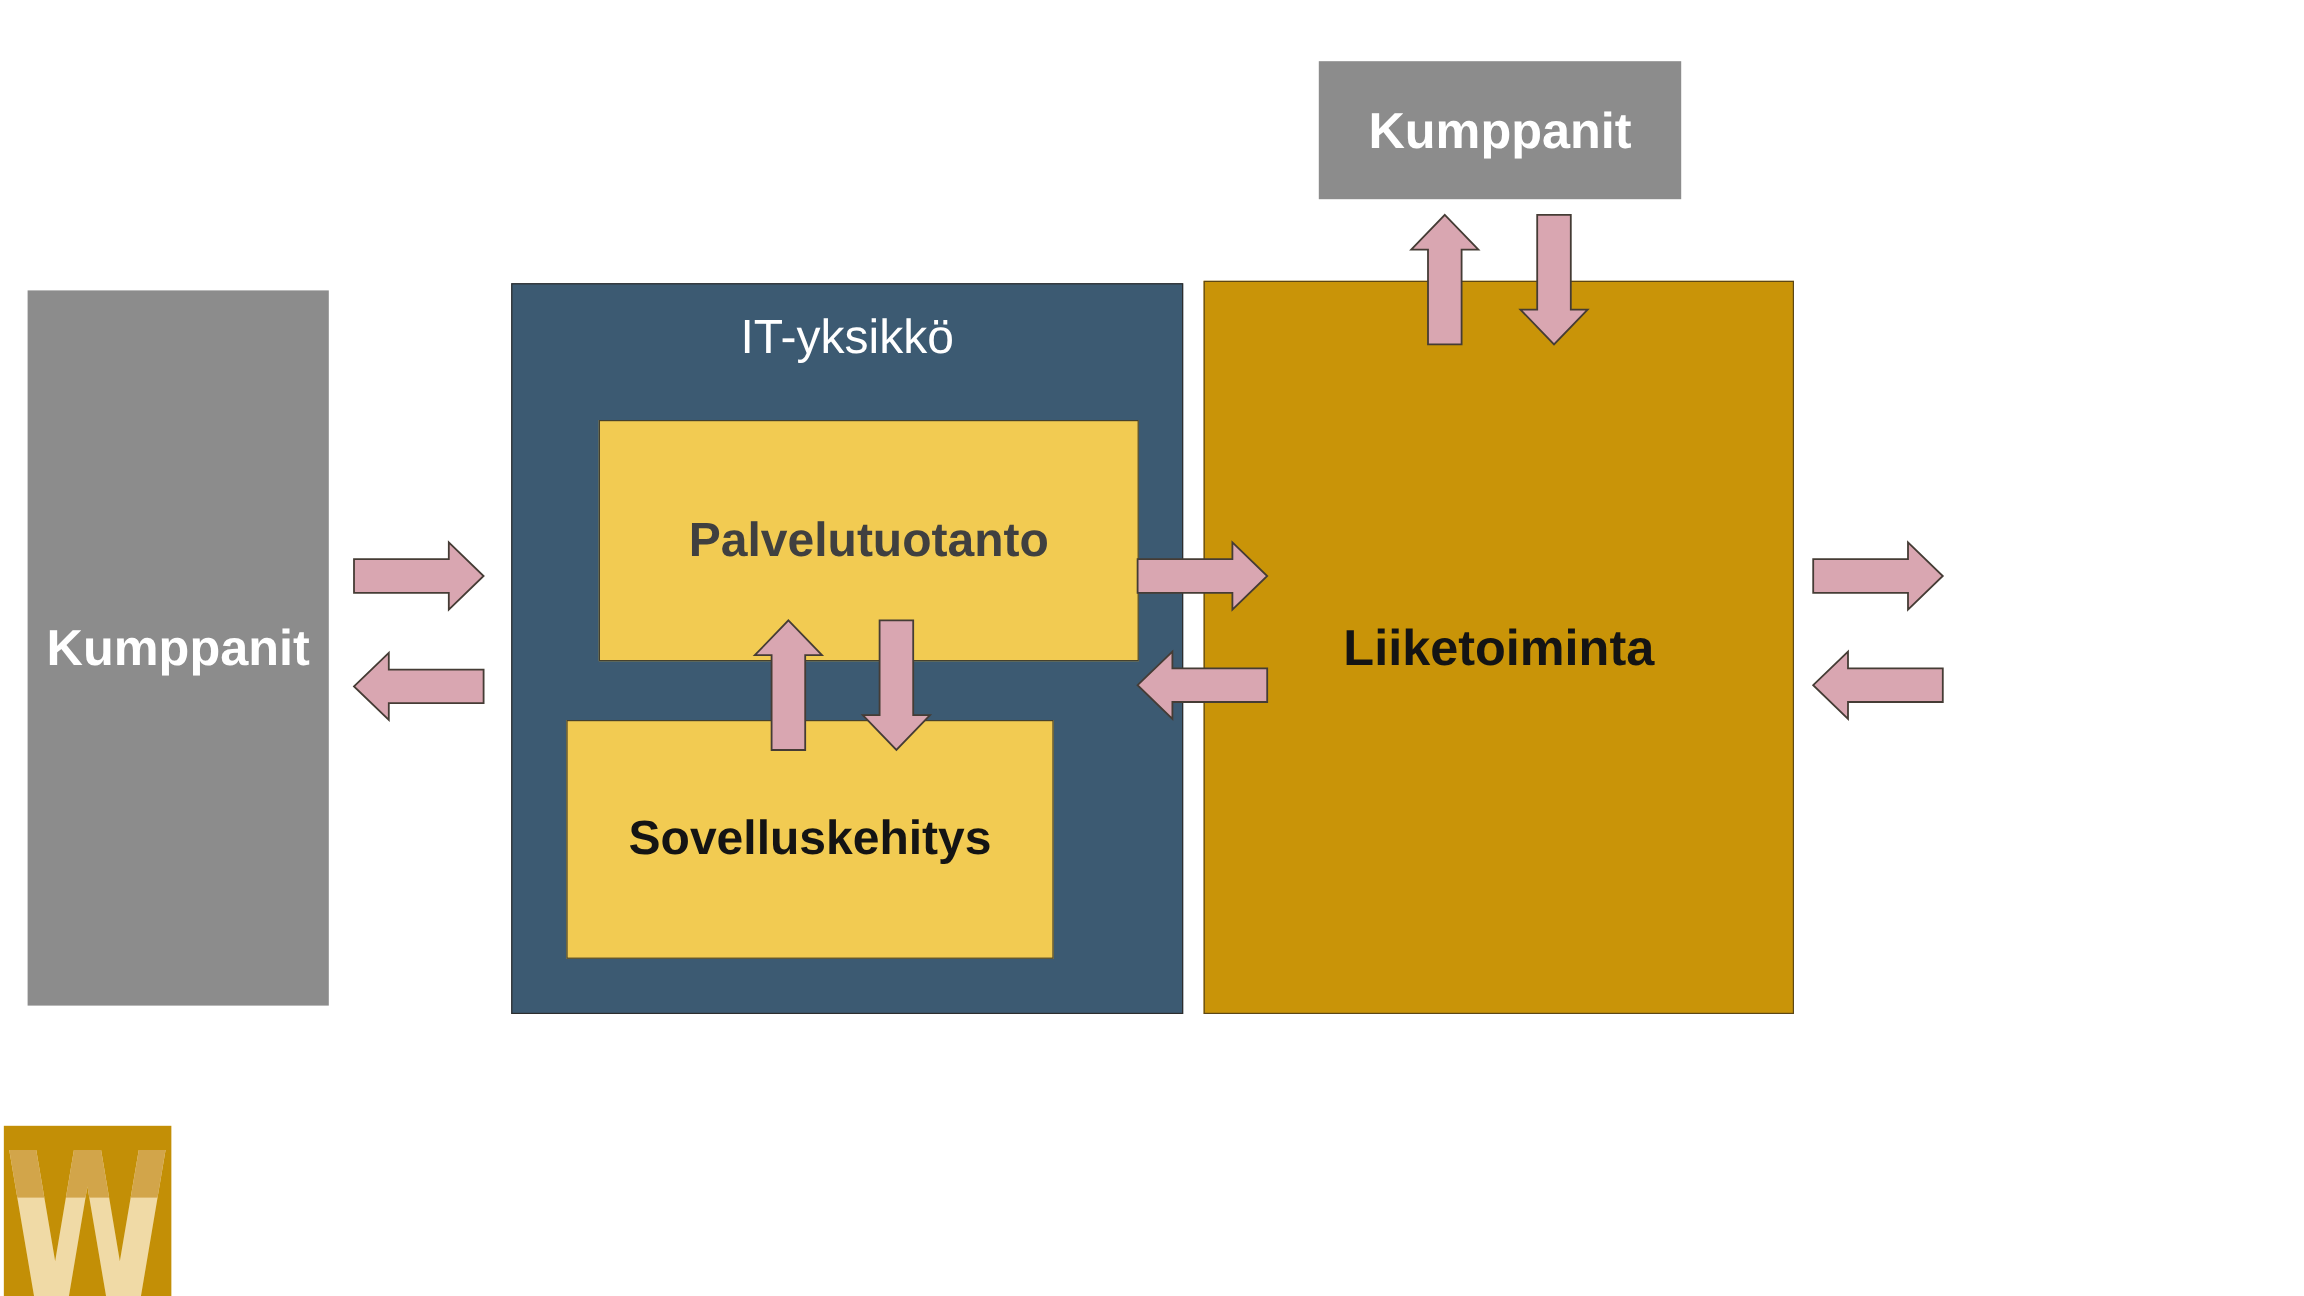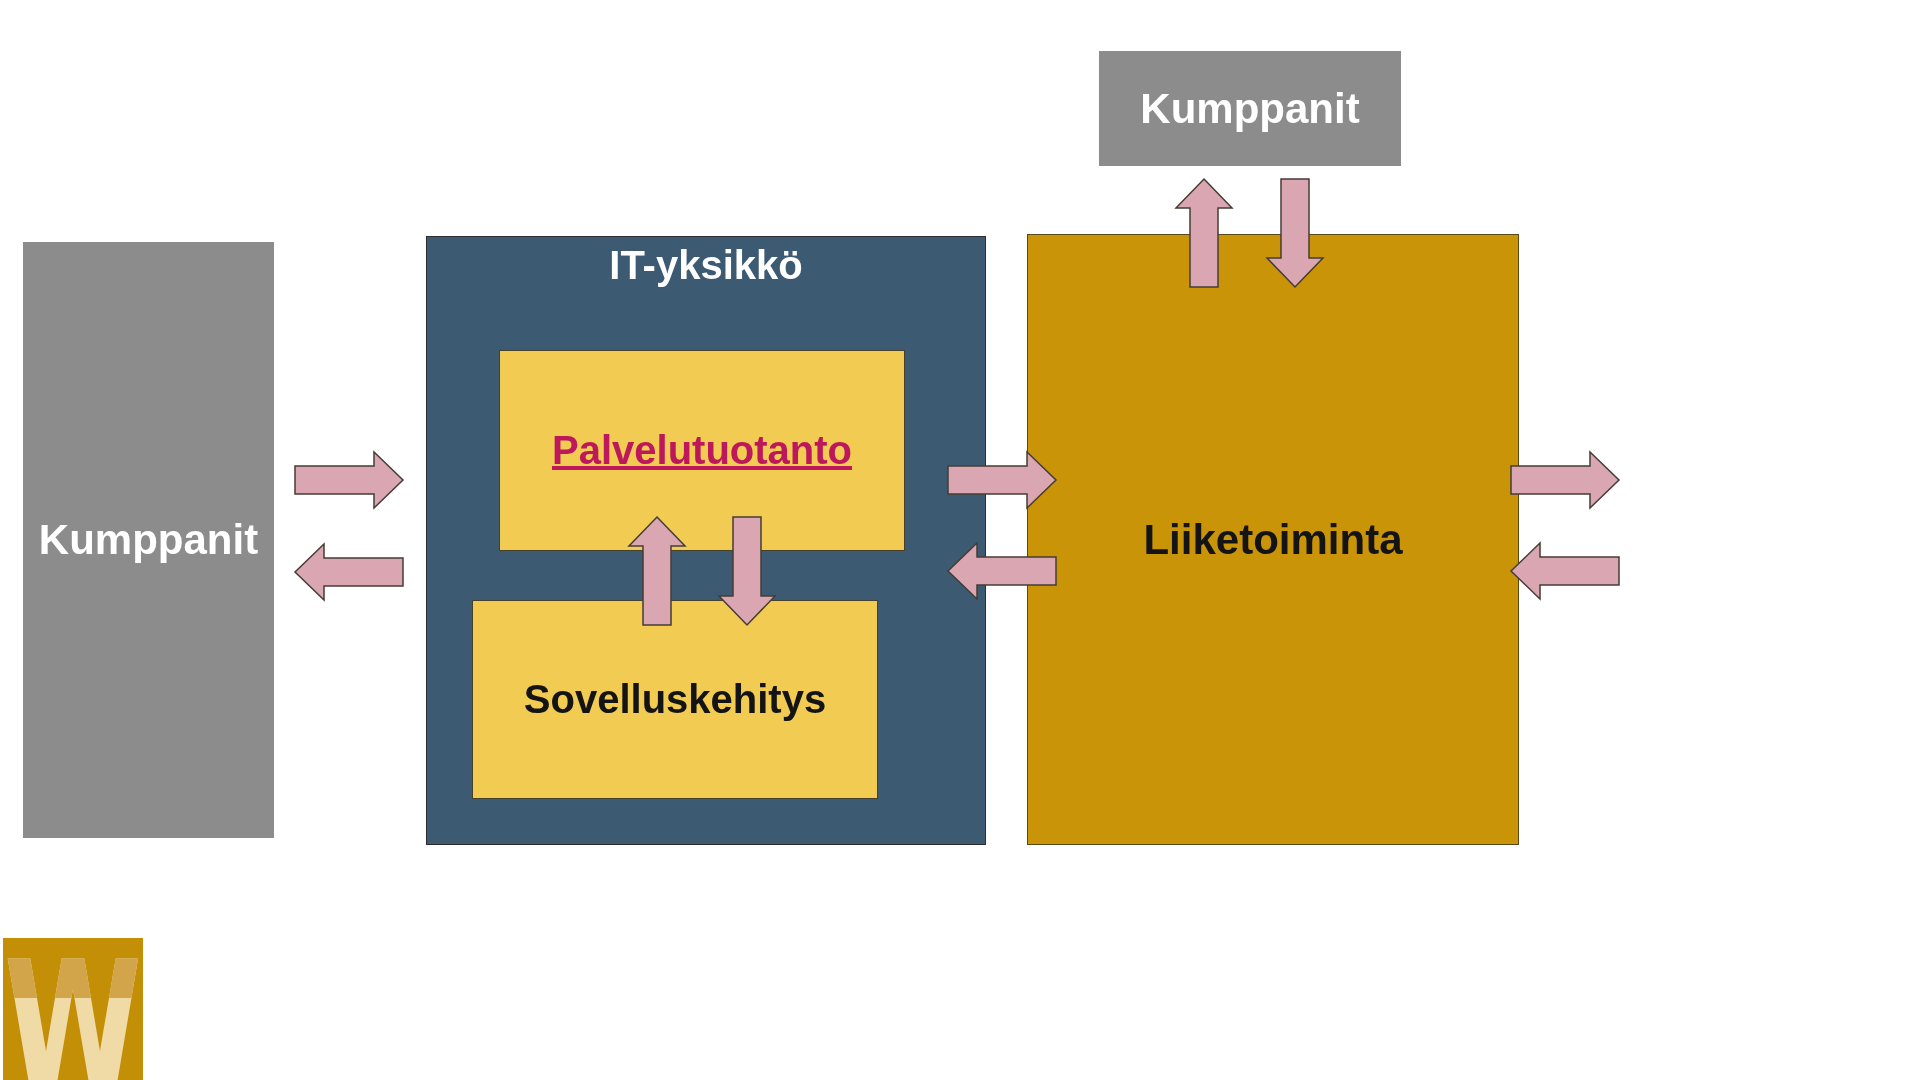--- a/index.html
+++ b/index.html
@@ -25,38 +25,38 @@
     left:1099px;top:51px;width:302px;height:115px;
     background:#8c8c8c;color:#ffffff;font-size:42px;
   }
   .box-it-unit{
     left:426px;top:236px;width:560px;height:609px;
     background:#3c5a72;border:1px solid #2d2d2d;
     display:block;
   }
   .it-unit-title{
     width:100%;box-sizing:border-box;
-    padding-top:4px;
+    padding-top:20px;
     text-align:center;
-    color:#ffffff;font-size:40px;font-weight:700;line-height:48px;
+    color:#ffffff;font-size:40px;font-weight:400;line-height:48px;
   }
   .box-service-production{
-    left:499px;top:350px;width:406px;height:201px;
+    left:499px;top:350px;width:450px;height:201px;
     background:#f2cb52;border:1px solid #46412c;
-    color:#be185d;font-size:40px;text-decoration:underline;
+    color:#404040;font-size:40px;
   }
   .box-application-development{
     left:472px;top:600px;width:406px;height:199px;
     background:#f2cb52;border:1px solid #46412c;
     color:#141414;font-size:40px;
   }
   .box-business{
     left:1003px;top:234px;width:492px;height:611px;
     background:#c99408;border:1px solid #5c4716;
-    color:#141414;font-size:42px;margin-left:24px;
+    color:#141414;font-size:42px;
   }
   .box-customers{
     left:1635px;top:234px;width:237px;height:611px;
     background:#d6dbe2;border:2px solid #47586b;
     color:#141414;font-size:42px;
   }
   .arrow-layer{
     position:absolute;left:0;top:0;width:1920px;height:1080px;
     pointer-events:none;
   }

